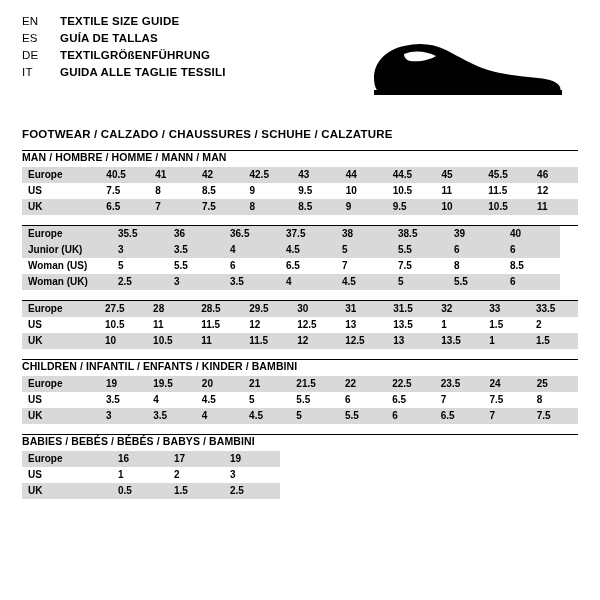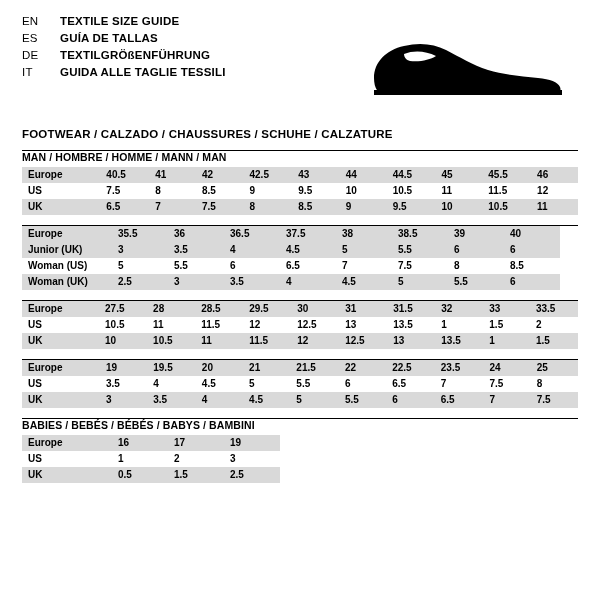--- a/index.html
+++ b/index.html
@@ -276,20 +276,21 @@
           <td class="cell">13.5</td>
           <td class="cell">1</td>
           <td class="cell">1.5</td>
         </tr>
       </tbody>
     </table>
   </div>
 
   <div class="section">
     <div class="sep"></div>
+    <div class="section-title">CHILDREN / INFANTIL / ENFANTS / KINDER / BAMBINI</div>
     <table class="size">
       <tbody>
         <tr class="shaded">
           <td class="rowlabel">Europe</td>
           <td class="cell">19</td>
           <td class="cell">19.5</td>
           <td class="cell">20</td>
           <td class="cell">21</td>
           <td class="cell">21.5</td>
           <td class="cell">22</td>

